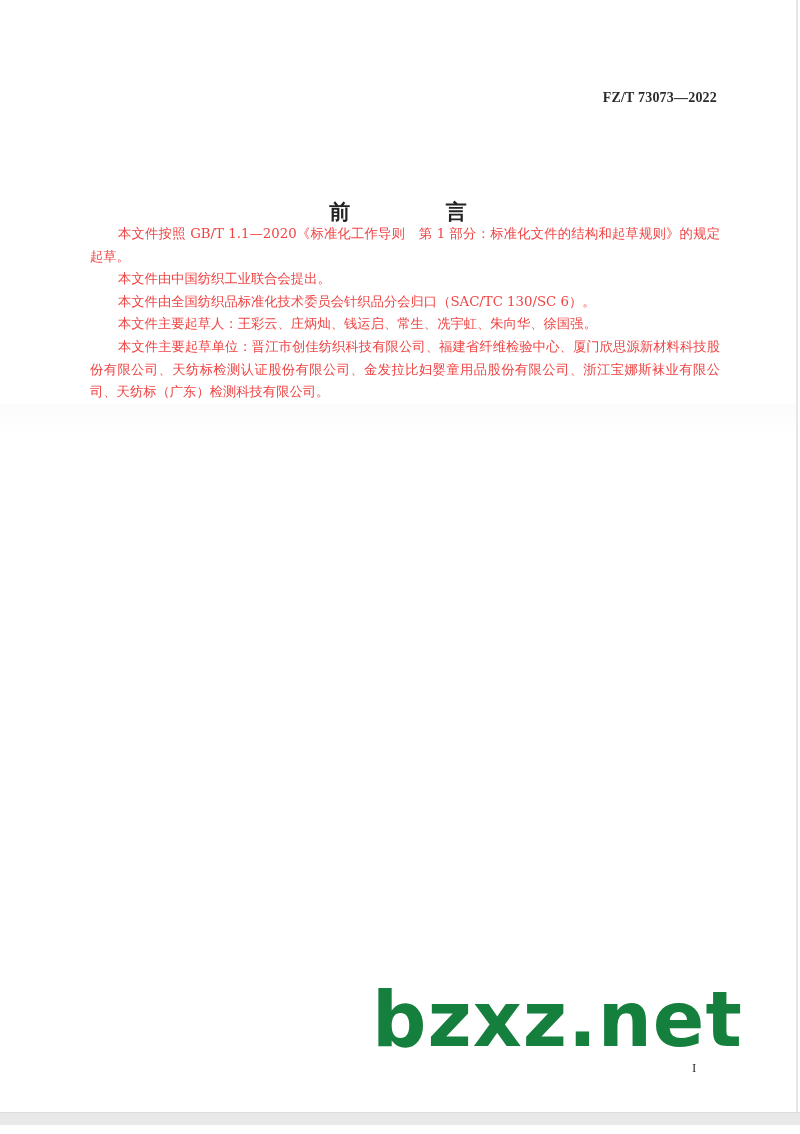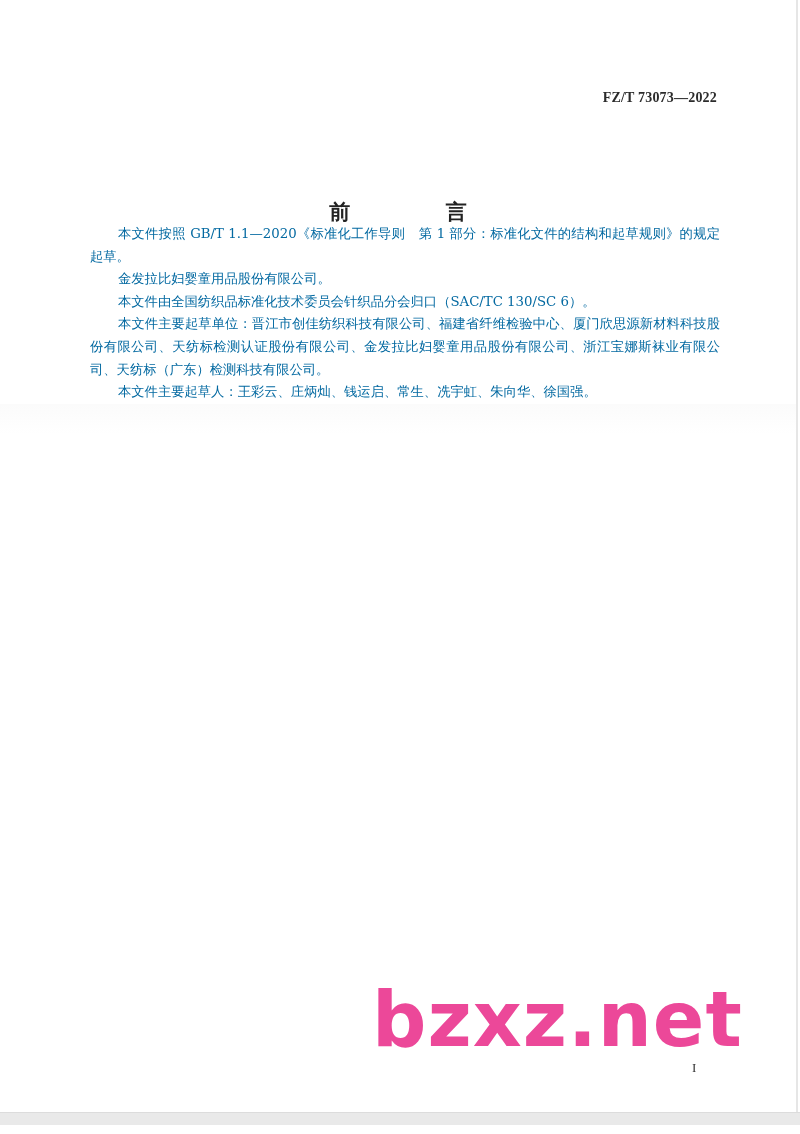--- a/index.html
+++ b/index.html
@@ -62,21 +62,21 @@
       margin-top: 40px;
     }
     .body-text {
       position: absolute;
       top: 223px;
       left: 90px;
       width: 630px;
       font-family: "DejaVu Serif", serif;
       font-size: 13.3px;
       line-height: 22.6px;
-      color: #0369a1;
+      color: #ef4444;
       text-align: justify;
     }
     .para {
       margin: 0;
       text-indent: 28px;
       text-align: justify;
     }
     .page-number {
       position: absolute;
       top: 1060px;
@@ -86,21 +86,21 @@
       color: #333333;
     }
     .watermark {
       position: absolute;
       top: 982px;
       left: 372px;
       font-family: "DejaVu Sans", sans-serif;
       font-weight: bold;
       font-size: 76px;
       letter-spacing: 1px;
-      color: #ec4899;
+      color: #15803d;
       line-height: 1;
       user-select: none;
     }
     .fade-band {
       position: absolute;
       left: 0;
       top: 404px;
       width: 796px;
       height: 30px;
       background: linear-gradient(#fbfbfb, #ffffff);
@@ -111,24 +111,24 @@
 
 <div class="page">
   <div class="fade-band"></div>
 
   <div class="std-code">FZ/T 73073—2022</div>
 
   <div class="title">前 言</div>
 
   <div class="body-text">
     <p class="para">本文件按照 GB/T 1.1—2020《标准化工作导则　第 1 部分：标准化文件的结构和起草规则》的规定起草。</p>
-    <p class="para">金发拉比妇婴童用品股份有限公司。</p>
+    <p class="para">本文件由中国纺织工业联合会提出。</p>
     <p class="para">本文件由全国纺织品标准化技术委员会针织品分会归口（SAC/TC 130/SC 6）。</p>
+    <p class="para">本文件主要起草人：王彩云、庄炳灿、钱运启、常生、冼宇虹、朱向华、徐国强。</p>
     <p class="para">本文件主要起草单位：晋江市创佳纺织科技有限公司、福建省纤维检验中心、厦门欣思源新材料科技股份有限公司、天纺标检测认证股份有限公司、金发拉比妇婴童用品股份有限公司、浙江宝娜斯袜业有限公司、天纺标（广东）检测科技有限公司。</p>
-    <p class="para">本文件主要起草人：王彩云、庄炳灿、钱运启、常生、冼宇虹、朱向华、徐国强。</p>
   </div>
 
   <div class="watermark">bzxz.net</div>
 
   <div class="page-number">I</div>
 </div>
 
 <div class="bottom-strip"></div>
 <div class="below-strip"></div>
 

